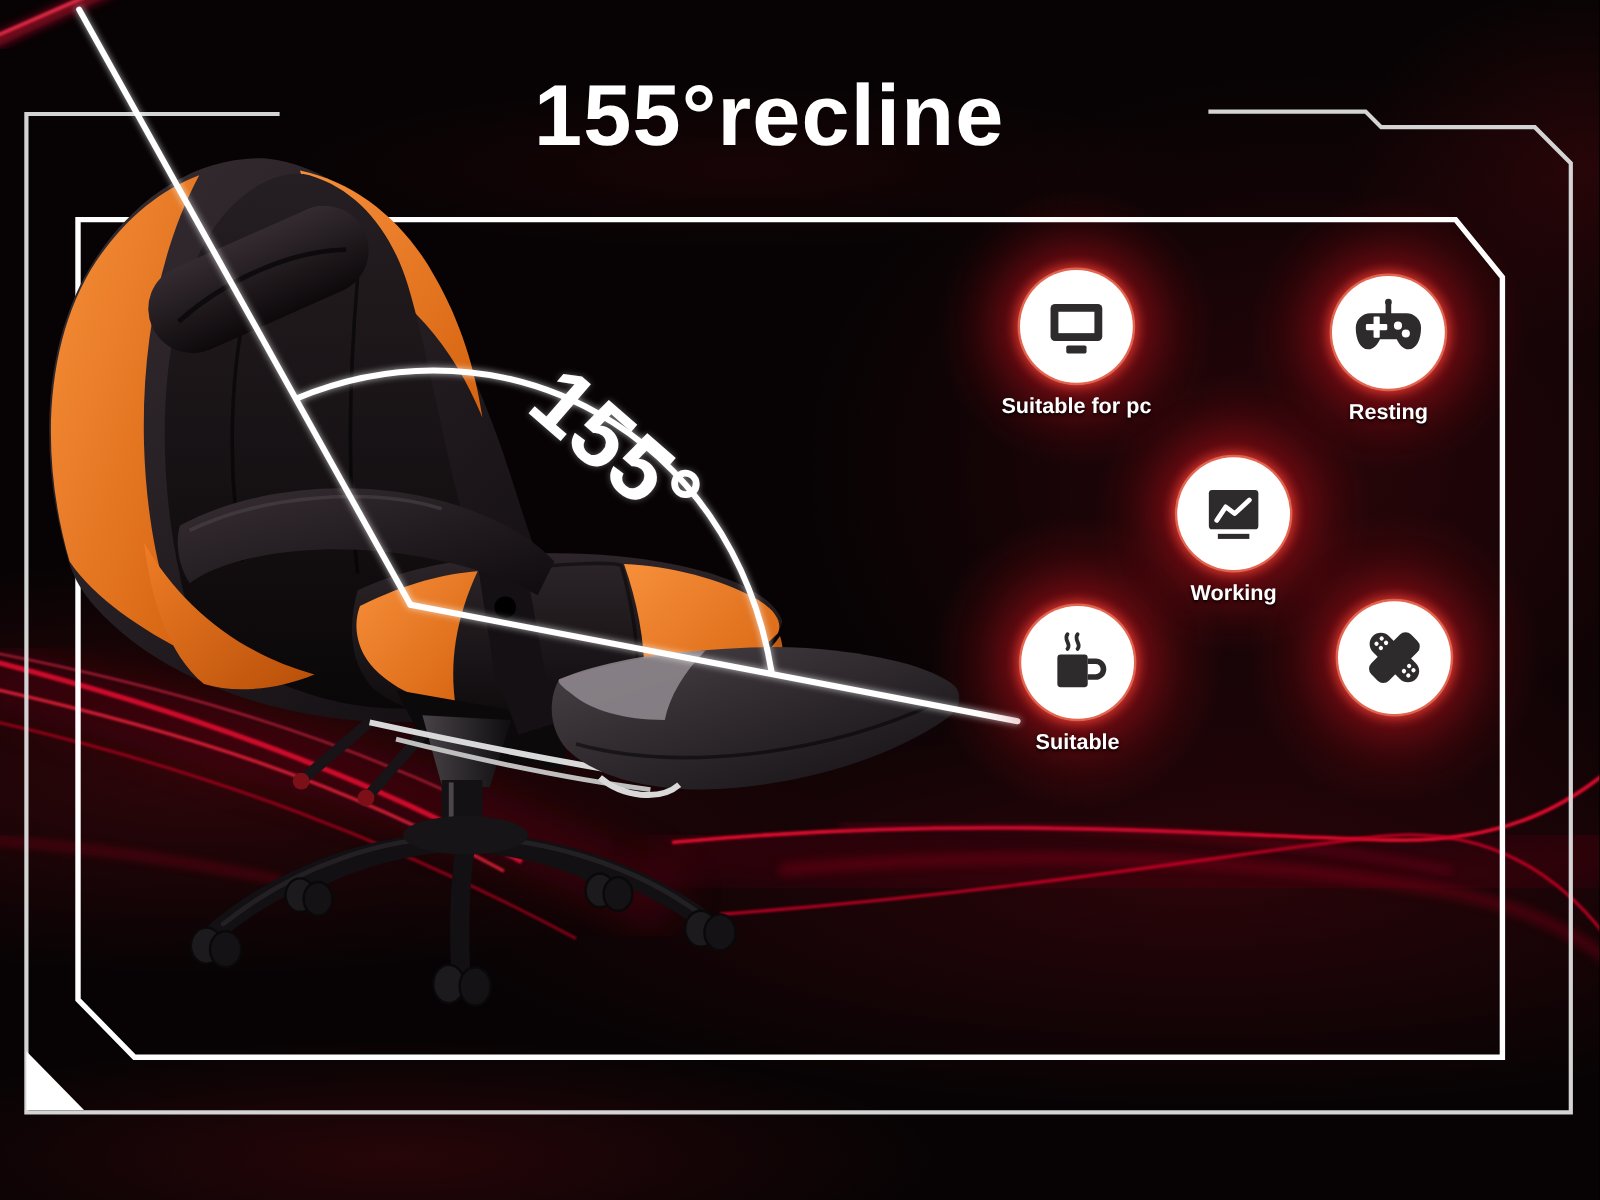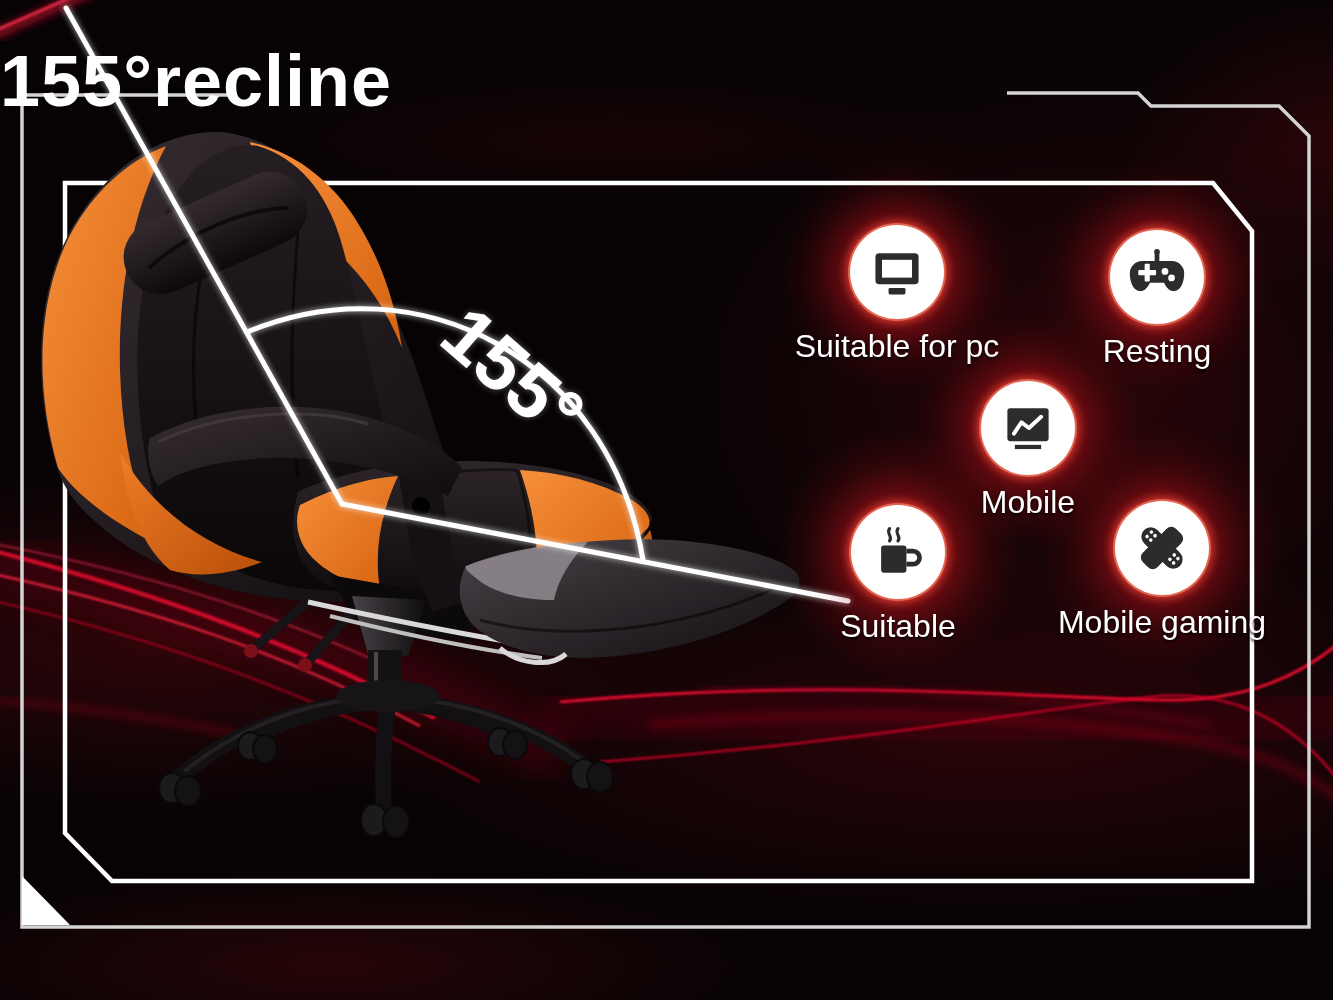--- a/index.html
+++ b/index.html
@@ -19,42 +19,42 @@
       radial-gradient(circle 170px at 1162px 548px, rgba(150,16,22,.55), rgba(150,16,22,0) 72%),
       radial-gradient(ellipse 560px 440px at 1090px 390px, rgba(70,7,13,.55), rgba(70,7,13,0) 75%),
       radial-gradient(ellipse 260px 200px at 1320px 140px, rgba(70,8,12,.5), rgba(70,8,12,0) 75%),
       radial-gradient(ellipse 700px 230px at 170px 640px, rgba(95,9,17,.45), rgba(95,9,17,0) 75%),
       radial-gradient(ellipse 900px 250px at 1000px 735px, rgba(85,7,15,.45), rgba(85,7,15,0) 75%),
       radial-gradient(ellipse 600px 130px at 330px 965px, rgba(105,11,17,.32), rgba(105,11,17,0) 75%),
       radial-gradient(ellipse 500px 90px at 620px 140px, rgba(55,6,9,.35), rgba(55,6,9,0) 75%);
   }
   .layer{position:absolute;left:0;top:0;}
   .title{
-    position:absolute;left:0;top:44px;width:1250px;margin:0;
-    text-align:left;color:#fff;font-size:72px;font-weight:700;
+    position:absolute;left:0;top:44px;width:1250px;margin:16px;
+    text-align:center;color:#fff;font-size:72px;font-weight:700;
     letter-spacing:1px;line-height:1.05;
   }
   .angle-label{
     position:absolute;left:398px;top:330px;width:230px;text-align:center;
     color:#fff;font-size:76px;font-weight:700;
     transform:rotate(41deg);
     text-shadow:0 0 6px rgba(255,255,255,.35);
   }
   .feature{position:absolute;width:260px;display:flex;flex-direction:column;align-items:center;}
   .badge{
     width:94px;height:94px;border-radius:50%;background:#fff;
     display:flex;align-items:center;justify-content:center;
     box-shadow:
       0 0 0 2px rgba(255,150,115,.55),
       0 0 10px 4px rgba(255,72,58,.75),
       0 0 32px 18px rgba(160,15,25,.5);
   }
   .badge svg{width:60px;height:60px;}
   .feature-label{
-    margin-top:9px;color:#fff;font-weight:400;font-size:32px;
+    margin-top:9px;color:#fff;font-weight:700;font-size:18px;
     text-shadow:0 2px 3px rgba(0,0,0,.9);white-space:nowrap;text-align:center;
   }
   .f-pc{left:767px;top:225px;}
   .f-gaming{left:1027px;top:230px;}
   .f-working{left:898px;top:381px;}
   .f-resting{left:768px;top:505px;}
   .f-mobile{left:1032px;top:501px;}
 </style>
 </head>
 <body>
@@ -269,21 +269,21 @@
   </div>
 
   <div class="feature f-working">
     <div class="badge">
       <svg viewBox="-32 -32 64 64">
         <rect x="-22" y="-21" width="44" height="35" rx="3" fill="#2e2b2c"></rect>
         <polyline points="-15,6 -7,-6 1,0 14,-12" stroke="#fff" stroke-width="4.2" fill="none" stroke-linecap="round" stroke-linejoin="round"></polyline>
         <rect x="-14" y="18" width="28" height="4.5" fill="#2e2b2c"></rect>
       </svg>
     </div>
-    <div class="feature-label">Mobile</div>
+    <div class="feature-label">Working</div>
   </div>
 
   <div class="feature f-resting">
     <div class="badge">
       <svg viewBox="-32 -32 64 64">
         <rect x="-18" y="-7" width="27" height="29" rx="3" fill="#2e2b2c"></rect>
         <path d="M 9 -1 h7 a7 7 0 0 1 0 14 h-7" stroke="#2e2b2c" stroke-width="5" fill="none"></path>
         <path d="M -9 -12 c 4 -4 -4 -8 0 -13" stroke="#2e2b2c" stroke-width="3.4" fill="none" stroke-linecap="round"></path>
         <path d="M 0 -12 c 4 -4 -4 -8 0 -13" stroke="#2e2b2c" stroke-width="3.4" fill="none" stroke-linecap="round"></path>
       </svg>
@@ -305,16 +305,15 @@
             <circle cx="-20" cy="2.5" r="1.9"></circle>
               <circle cx="-14.5" cy="2.5" r="1.9"></circle>
             <circle cx="20" cy="-4" r="1.9"></circle>
               <circle cx="14.5" cy="-4" r="1.9"></circle>
             <circle cx="20" cy="2.5" r="1.9"></circle>
               <circle cx="14.5" cy="2.5" r="1.9"></circle>
           </g>
         </g>
       </svg>
     </div>
-    <div class="feature-label">Mobile gaming</div>
   </div>
 
 </div>
 
 </body></html>

